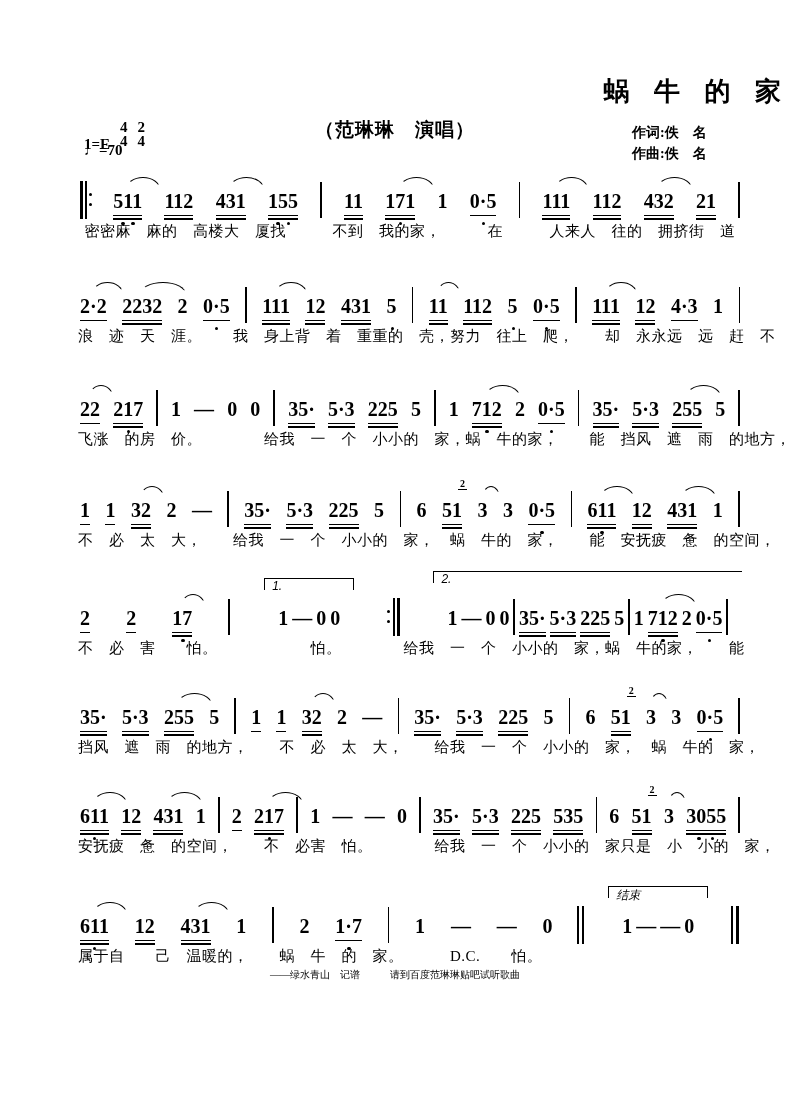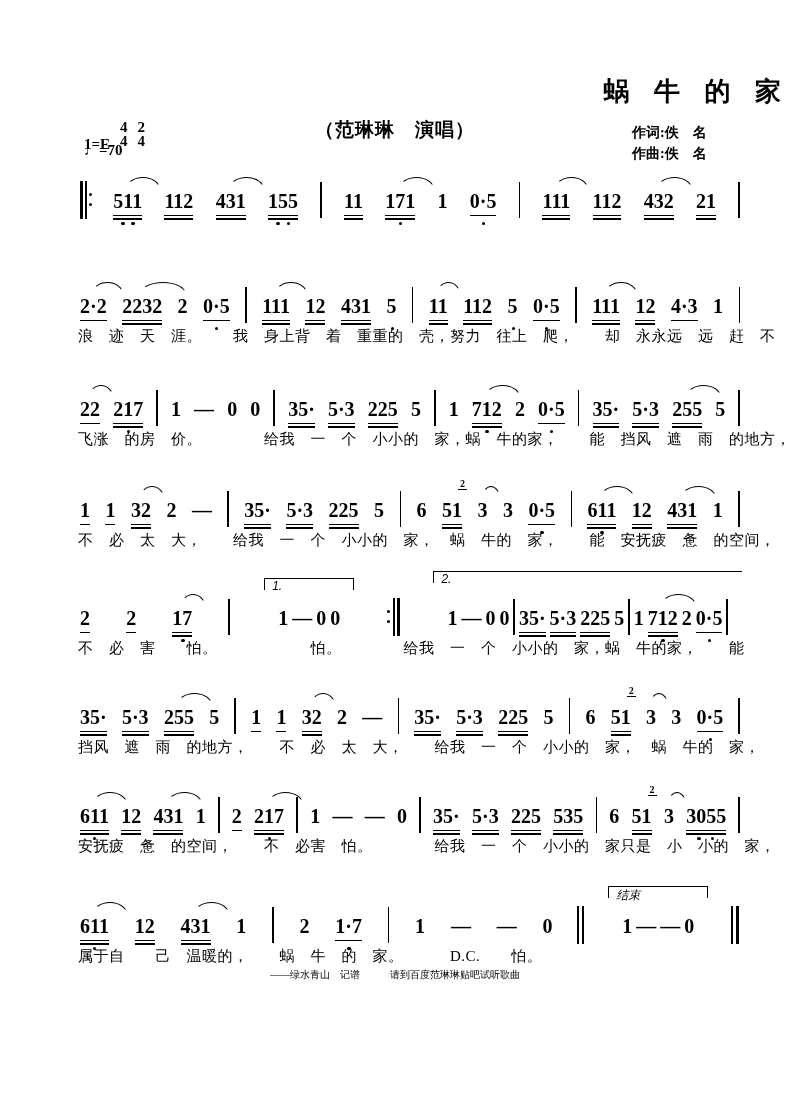--- a/index.html
+++ b/index.html
@@ -88,20 +88,21 @@
           <span class="tok">171<i class="ul b1"></i><i class="ul b2"></i><i class="dt" style="left: 45%;"></i><i class="arc"></i></span>
           <span class="tok">1</span>
           <span class="tok">0·5<i class="ul b1"></i><i class="dt" style="left: 45%;"></i></span>
           <span class="bar"></span>
           <span class="tok">111<i class="ul b1"></i><i class="ul b2"></i><i class="arc"></i></span>
           <span class="tok">112<i class="ul b1"></i><i class="ul b2"></i></span>
           <span class="tok">432<i class="ul b1"></i><i class="ul b2"></i><i class="arc"></i></span>
           <span class="tok">21<i class="ul b1"></i><i class="ul b2"></i></span>
           <span class="bar"></span>
         </div>
+        <div class="lyr">密密麻　麻的　高楼大　厦找　　　不到　我的家，　　　在　　　人来人　往的　拥挤街　道</div>
       </div>
       <div class="sys" style="top: 287px;">
         <div class="notes">
           <span class="tok">2·2<i class="ul b1"></i><i class="arc"></i></span>
           <span class="tok">2232<i class="ul b1"></i><i class="ul b2"></i><i class="arc"></i></span>
           <span class="tok">2</span>
           <span class="tok">0·5<i class="ul b1"></i><i class="dt" style="left: 45%;"></i></span>
           <span class="bar"></span>
           <span class="tok">111<i class="ul b1"></i><i class="ul b2"></i><i class="arc"></i></span>
           <span class="tok">12<i class="ul b1"></i><i class="ul b2"></i></span>

